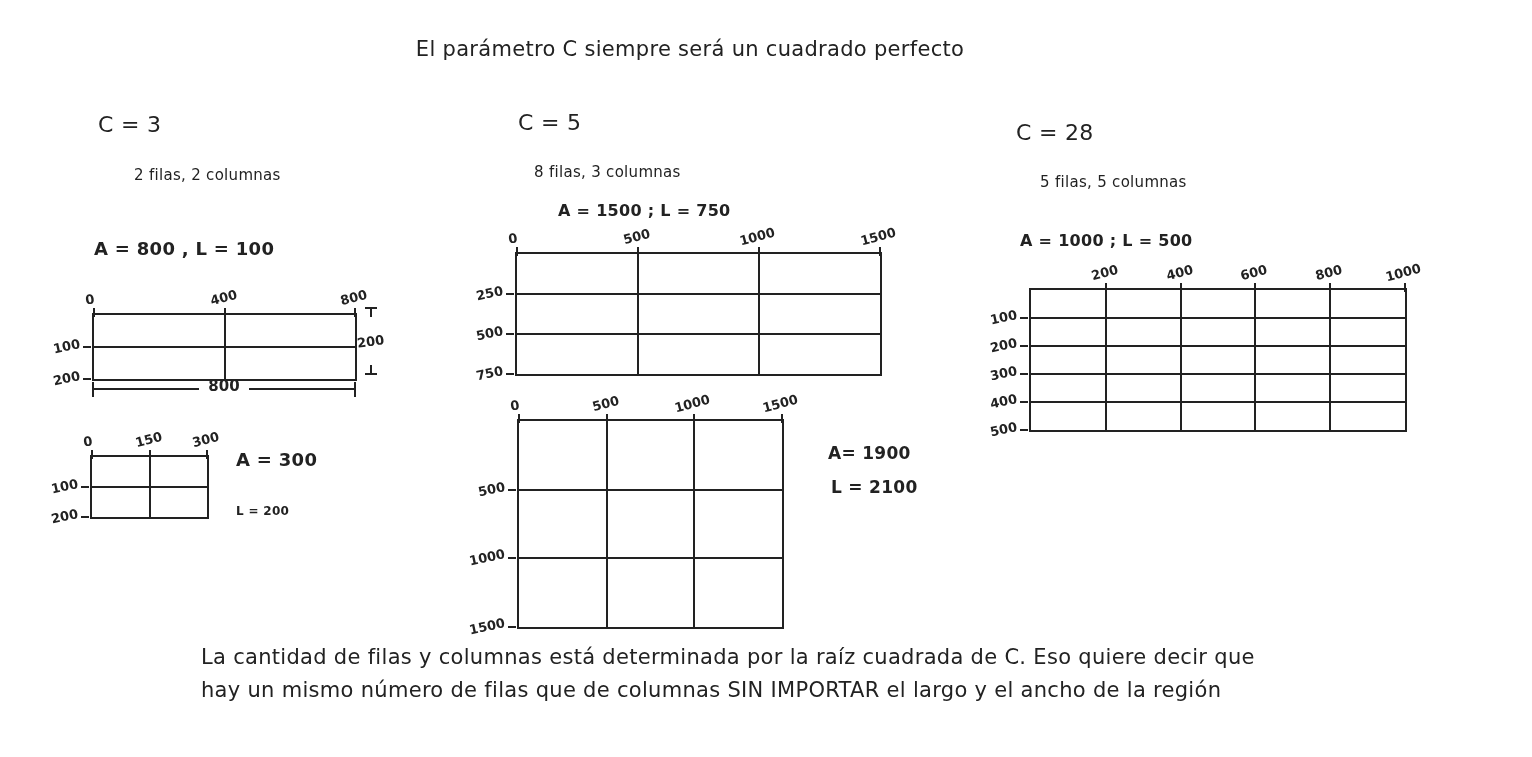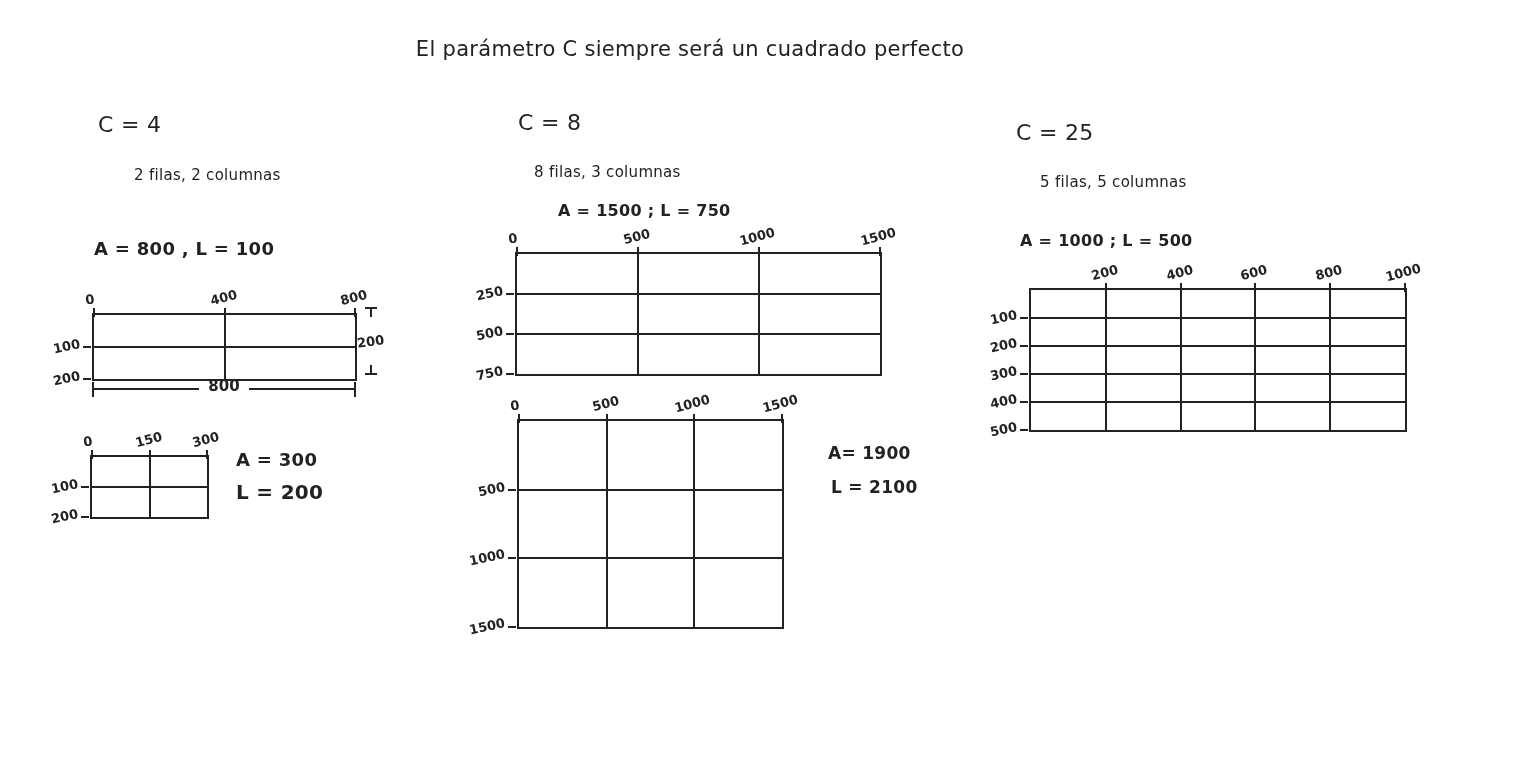--- a/index.html
+++ b/index.html
@@ -43,34 +43,34 @@
                    background:var(--ink); transform:translateX(-50%);}
   .dim-v .dim-label{font-size:13px; font-weight:bold; transform:rotate(-8deg);}
 </style>
 </head>
 <body>
 
 <div class="canvas">
 
   <div class="txt title" style="left:0; top:37px; width:1380px; text-align:center;">El parámetro C siempre será un cuadrado perfecto</div>
 
-  <div class="txt clabel" style="left:98px; top:112px;">C = 4</div>
-  <div class="txt clabel" style="left:518px; top:110px;">C = 8</div>
-  <div class="txt clabel" style="left:1016px; top:120px;">C = 25</div>
+  <div class="txt clabel" style="left:98px; top:112px;">C = 3</div>
+  <div class="txt clabel" style="left:518px; top:110px;">C = 5</div>
+  <div class="txt clabel" style="left:1016px; top:120px;">C = 28</div>
 
   <div class="txt rowcol" style="left:134px; top:166px;">2 filas, 2 columnas</div>
   <div class="txt rowcol" style="left:534px; top:163px;">8 filas, 3 columnas</div>
   <div class="txt rowcol" style="left:1040px; top:173px;text-align:center;">5 filas, 5 columnas</div>
 
   <div class="txt params" style="left:94px; top:238px; font-size:18px;">A = 800  ,    L = 100</div>
   <div class="txt params" style="left:558px; top:201px; font-size:16px;">A = 1500 ;   L = 750</div>
   <div class="txt params" style="left:1020px; top:231px; font-size:16px;">A = 1000   ;    L = 500</div>
 
   <div class="txt params" style="left:236px; top:449px; font-size:18px;">A = 300</div>
-  <div class="txt params" style="left:236px; top:480px; font-size:20px;">L = 200</div>
+  <div class="txt params" style="left:236px; top:504px; font-size:12px;">L = 200</div>
 
   <div class="txt params" style="left:828px; top:443px;">A= 1900</div>
   <div class="txt params" style="left:831px; top:477px;">L = 2100</div>
 
   <div>
       <div class="grid-box" style="left: 92px; top: 313px; width: 261px; height: 64px;">
         <div class="vline" style="left: 50%;"></div>
         <div class="hline" style="top: 50%;"></div>
         <i class="tmark-x" style="left: 0%;"></i>
         <span class="xtick origin" style="left: 0%;">0</span>
@@ -176,14 +176,16 @@
     <i class="line"></i>
     <i class="cap"></i>
   </div>
 
   <div class="dim-v" style="left:360px; top:307px; height:68px;">
     <i class="vcap-top"></i>
     <span class="dim-label">200</span>
     <i class="vcap-bot"></i>
   </div>
 
+  <div class="txt footer-line" style="left:201px; top:645px;">La cantidad de filas y columnas está determinada por la raíz cuadrada de C. Eso quiere decir que</div>
+  <div class="txt footer-line" style="left:201px; top:678px;">hay un mismo número de filas que de columnas SIN IMPORTAR el largo y el ancho de la región</div>
 
 </div>
 
 </body></html>

